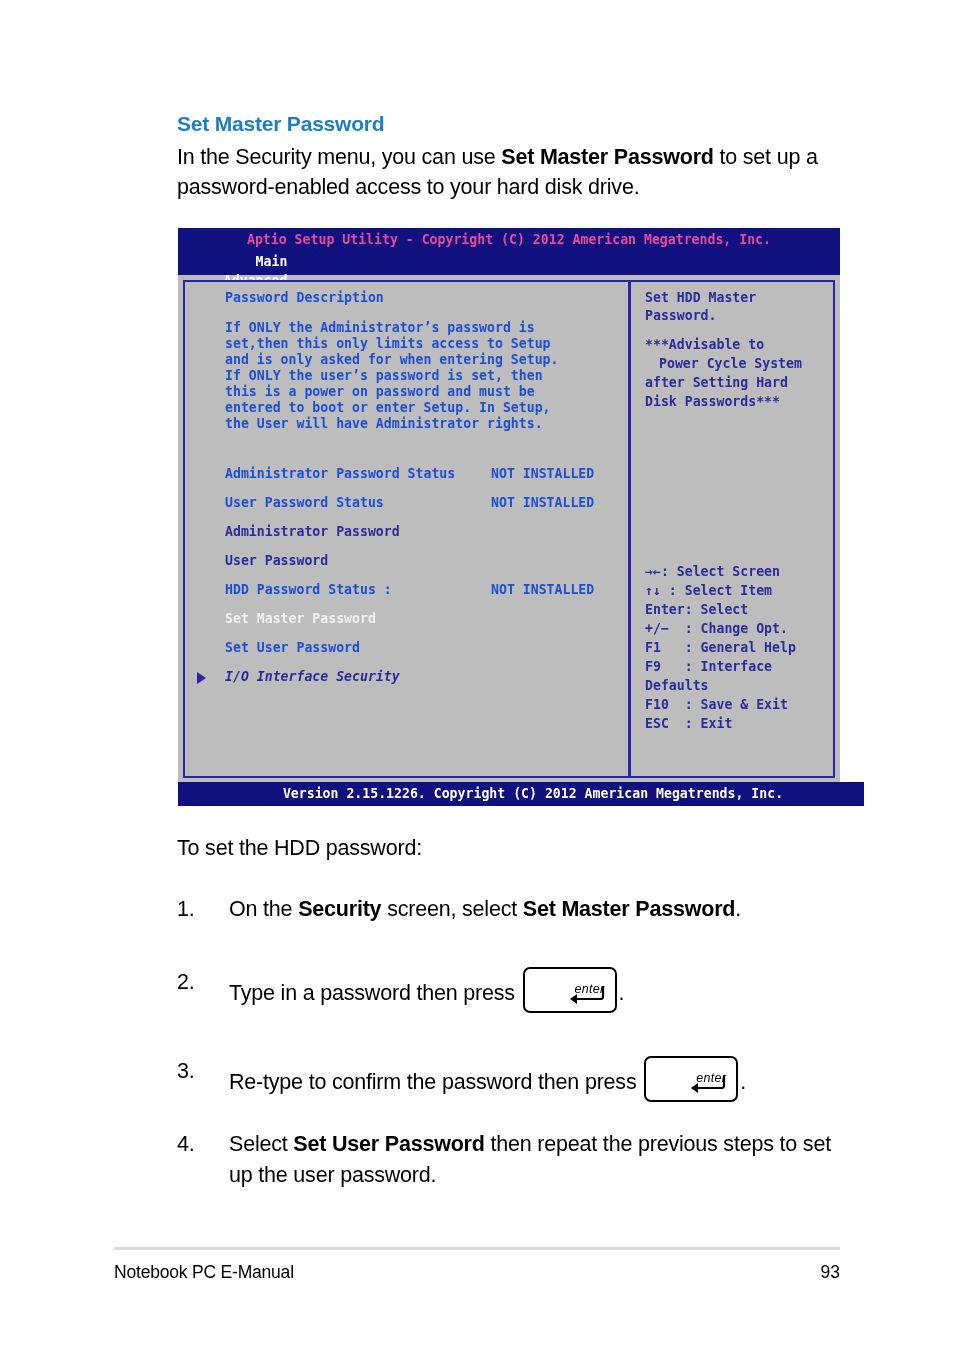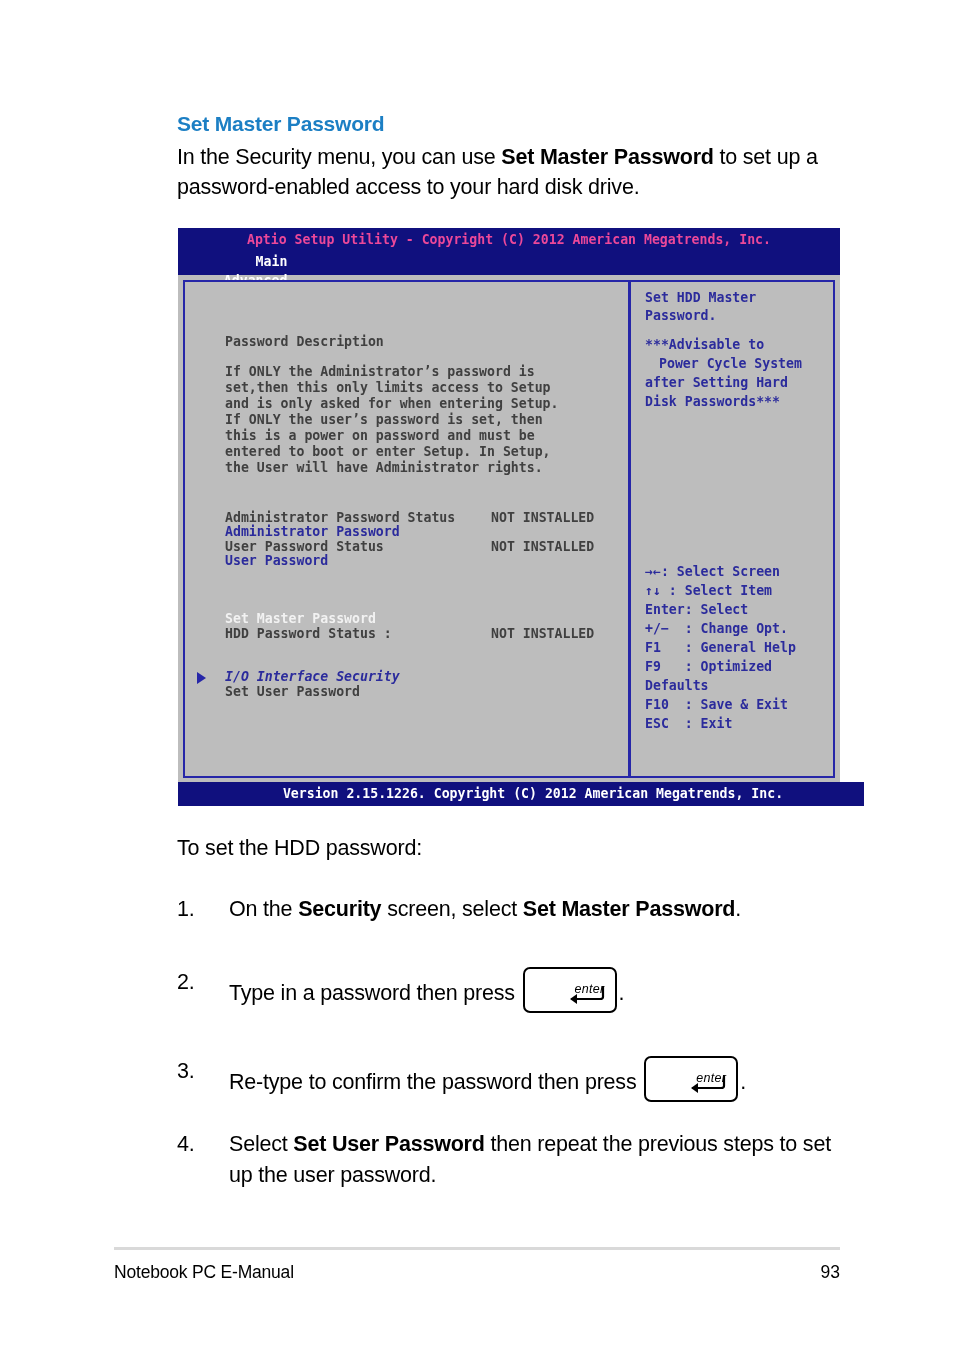--- a/index.html
+++ b/index.html
@@ -122,21 +122,21 @@
     width: 203px;
     height: 100%;
   }
 
   .ln {
     position: absolute;
     white-space: pre;
     line-height: 16px;
   }
 
-  .c-black  { color: #404040; margin-top: 44px; }
+  .c-black  { color: #1d4ed8; }
   .c-blue   { color: #2b2b9c; }
   .c-white  { color: #f2f2f2; }
 
   .arrow-marker {
     position: absolute;
     left: 12px;
     width: 0; height: 0;
     border-left: 9px solid #2626a8;
     border-top: 6px solid transparent;
     border-bottom: 6px solid transparent;
@@ -312,21 +312,21 @@
         <div class="ln c-blue" style="left:14px; top:282px;"><span>→←</span><span>: </span><span>Select Screen</span></div>
 
         <div class="ln c-blue" style="left:14px; top:301px;"><span>↑↓</span><span> : </span><span>Select Item</span></div>
 
         <div class="ln c-blue" style="left:14px; top:320px;"><span>Enter:</span><span> </span><span>Select</span></div>
 
         <div class="ln c-blue" style="left:14px; top:339px;"><span>+/−</span><span>  : </span><span>Change Opt.</span></div>
 
         <div class="ln c-blue" style="left:14px; top:358px;"><span>F1</span><span>   : </span><span>General Help</span></div>
 
-        <div class="ln c-blue" style="left:14px; top:377px;"><span>F9</span><span>   : </span><span>Optimized</span></div>
+        <div class="ln c-blue" style="left:14px; top:377px;"><span>F9</span><span>   : </span><span>Interface</span></div>
 
         <div class="ln c-blue" style="left:14px; top:396px;">Defaults</div>
 
         <div class="ln c-blue" style="left:14px; top:415px;"><span>F10</span><span>  : </span><span>Save &amp; Exit</span></div>
 
         <div class="ln c-blue" style="left:14px; top:434px;"><span>ESC</span><span>  : </span><span>Exit</span></div>
       </div>
     </div>
 
     <div class="bios-footer">Version 2.15.1226. Copyright (C) 2012 American Megatrends, Inc.</div>

